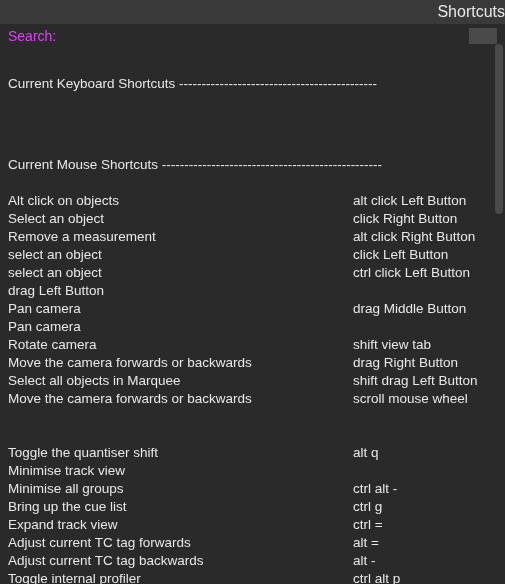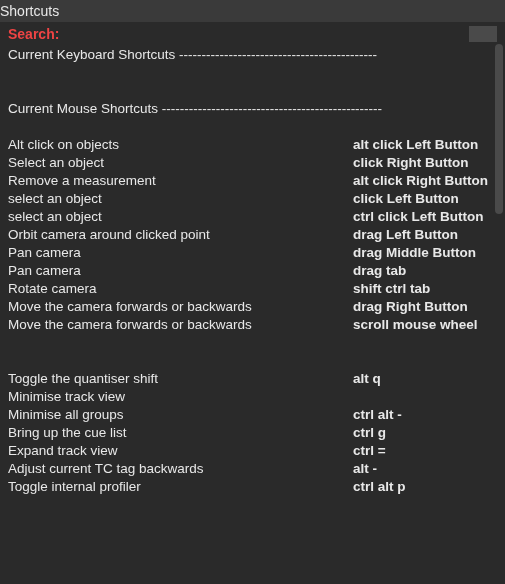--- a/index.html
+++ b/index.html
@@ -8,35 +8,34 @@
       height: 584px;
       background: #2a2a2a;
       font-family: Arial, Helvetica, sans-serif;
       font-size: 13.5px;
       color: #e8e8e8;
       overflow: hidden;
       position: relative;
     }
     .title-bar {
       background: #3a3a3a;
-      text-align: left;
+      text-align: right;
       padding: 3px 0;
-      font-size: 14px;
+      font-size: 16px;
       color: #e8e8e8;
     }
     .search-row {
       display: flex;
       align-items: center;
       padding: 3px 8px;
       gap: 6px;
     }
     .search-label {
-      color: #ef4444;
+      color: #d946ef;
       font-size: 14px;
-      font-weight: bold;
     }
     .search-input {
       flex: 1;
       background: #2a2a2a;
       border: none;
       outline: none;
       color: #e8e8e8;
       height: 18px;
     }
     .search-box-end {
@@ -48,38 +47,38 @@
       padding: 0 8px;
       height: calc(584px - 44px);
       overflow: hidden;
       position: relative;
     }
     .section-header {
       color: #e8e8e8;
       white-space: nowrap;
       overflow: hidden;
       line-height: 18px;
+      margin-top: 27px;
     }
     .spacer {
       height: 18px;
     }
     .row {
       display: flex;
       line-height: 18px;
     }
     .row .left {
       flex: 0 0 345px;
       white-space: nowrap;
       overflow: hidden;
     }
     .row .right {
       flex: 1;
       white-space: nowrap;
       overflow: hidden;
-      font-weight: bold;
     }
     .scrollbar {
       position: absolute;
       right: 2px;
       top: 44px;
       width: 8px;
       height: 170px;
       background: #4a4a4a;
       border-radius: 4px;
     }
@@ -118,38 +117,40 @@
     </div>
   <div class="row">
       <div class="left">select an object</div>
       <div class="right">click Left Button</div>
     </div>
   <div class="row">
       <div class="left">select an object</div>
       <div class="right">ctrl click Left Button</div>
     </div>
   <div class="row">
-      <div class="left">Orbit camera around clicked point</div>
       <div class="right">drag Left Button</div>
     </div>
   <div class="row">
       <div class="left">Pan camera</div>
       <div class="right">drag Middle Button</div>
     </div>
   <div class="row">
       <div class="left">Pan camera</div>
-      <div class="right">drag tab</div>
     </div>
   <div class="row">
       <div class="left">Rotate camera</div>
-      <div class="right">shift ctrl tab</div>
+      <div class="right">shift view tab</div>
     </div>
   <div class="row">
       <div class="left">Move the camera forwards or backwards</div>
       <div class="right">drag Right Button</div>
+    </div>
+  <div class="row">
+      <div class="left">Select all objects in Marquee</div>
+      <div class="right">shift drag Left Button</div>
     </div>
   <div class="row">
       <div class="left">Move the camera forwards or backwards</div>
       <div class="right">scroll mouse wheel</div>
     </div>
 
   <div class="spacer"></div>
   <div class="spacer"></div>
 
   <div class="row">
@@ -165,20 +166,24 @@
     </div>
   <div class="row">
       <div class="left">Bring up the cue list</div>
       <div class="right">ctrl g</div>
     </div>
   <div class="row">
       <div class="left">Expand track view</div>
       <div class="right">ctrl =</div>
     </div>
   <div class="row">
+      <div class="left">Adjust current TC tag forwards</div>
+      <div class="right">alt =</div>
+    </div>
+  <div class="row">
       <div class="left">Adjust current TC tag backwards</div>
       <div class="right">alt -</div>
     </div>
   <div class="row">
       <div class="left">Toggle internal profiler</div>
       <div class="right">ctrl alt p</div>
     </div>
 
 </div>
 

